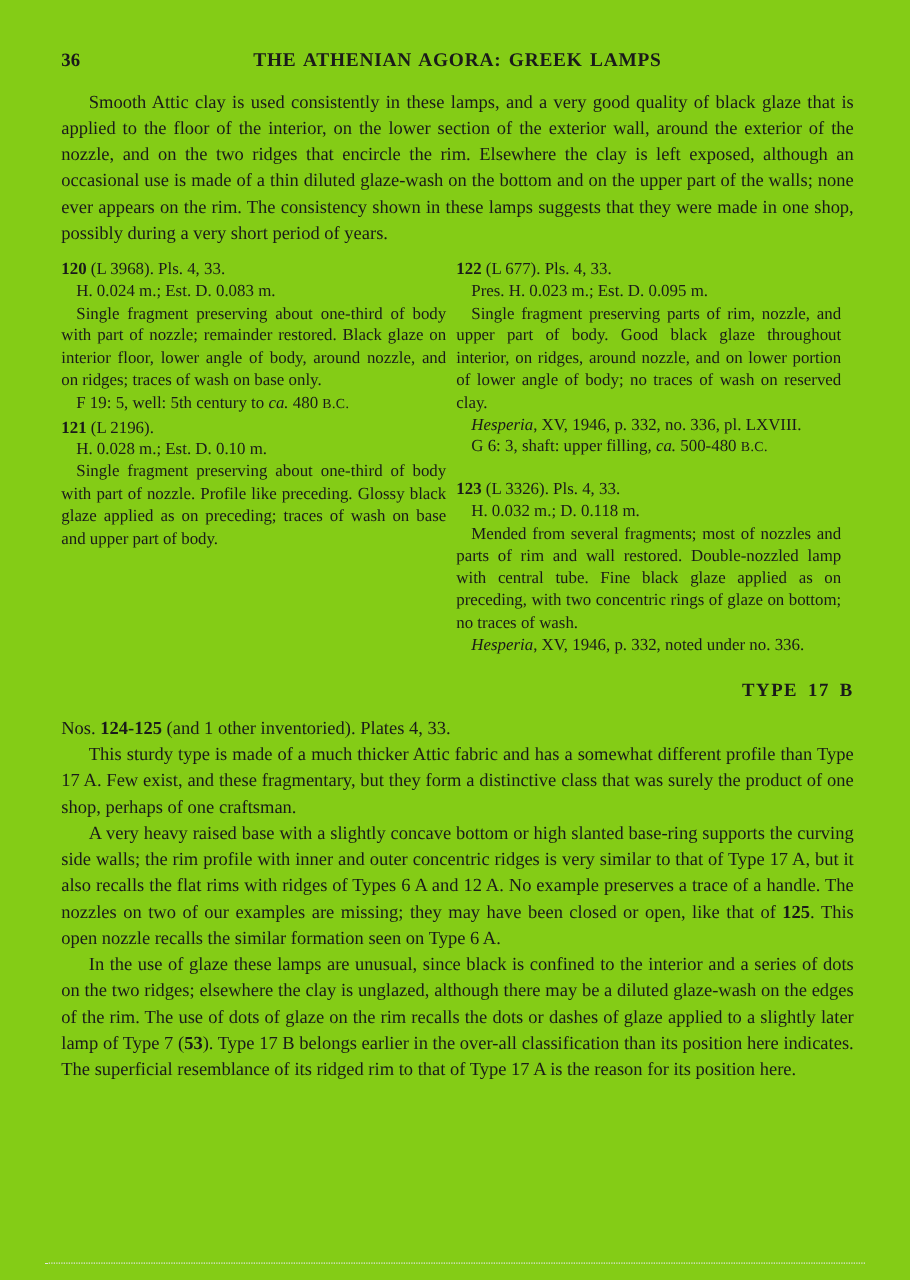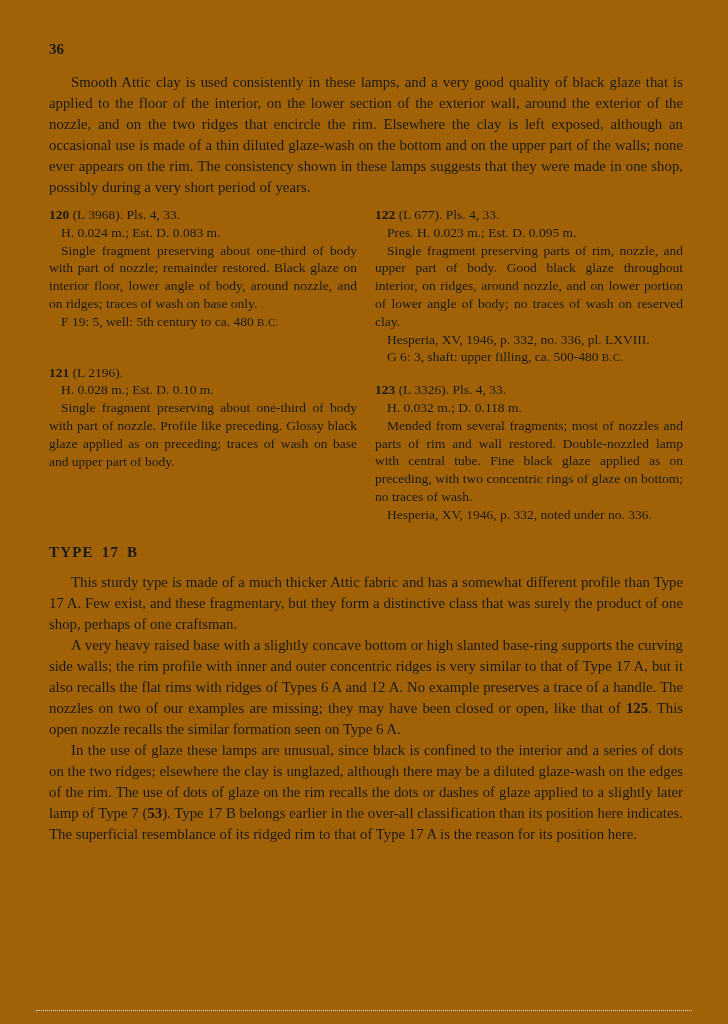--- a/index.html
+++ b/index.html
@@ -5,21 +5,21 @@
   html, body {
     margin: 0;
     padding: 0;
     background: #ffffff;
   }
   .page {
     position: relative;
     width: 728px;
     height: 1024px;
     box-sizing: border-box;
-    background: #a16207;
+    background: #84cc16;
     color: #1a1a1a;
     font-family: "Liberation Serif", "DejaVu Serif", serif;
     padding: 40px 45px 0 49px;
     overflow: hidden;
   }
   
   .header {
     position: relative;
     height: 20px;
     margin-bottom: 12px;
@@ -42,76 +42,77 @@
   .bodytext {
     font-size: 14.8px;
     line-height: 21px;
     text-align: justify;
   }
   .bodytext p { margin: 0; }
   .indent { text-indent: 22px; }
   
   .catalog {
     display: flex;
-    gap: 18px;
+    gap: 8px;
     margin-top: 8px;
     font-size: 13.5px;
     line-height: 17.8px;
   }
   .cat-col { width: 308px; }
   .entry p { margin: 0; }
   .e-head { margin: 0; }
   .e-dims { text-indent: 12px; margin-top: 2px; }
   .e-body {
     text-align: justify;
     text-indent: 12px;
     margin-top: 3px;
     hyphens: auto;
   }
   .e-ref { text-indent: 12px; margin-top: 1px; }
-  .gap-lg { margin-top: 32px; }
+  .gap-lg { }
   .gap-sm { margin-top: 14px; }
   
   .section-title {
-    text-align: left;
+    text-align: right;
     font-size: 15px;
     letter-spacing: 1.2px;
     word-spacing: 3px;
     margin: 20px 0 0 0;
     font-family: Liberation Serif, serif;
   }
   .section-subtitle {
     text-align: center;
     font-variant: small-caps;
     font-size: 15px;
     letter-spacing: 0.8px;
     word-spacing: 2px;
     margin: 11px 0 0 0;
   }
   .section-paras { margin-top: 11px; }
   
   .b { font-weight: bold; }
-  .i { }
+  .i { font-style: italic; }
   .sc { font-size: 0.82em; letter-spacing: 0.03em; }
   
   .bottom-rule {
     position: absolute;
     bottom: 13px;
     left: 36px;
     width: 656px;
     border-top: 1px dotted #e3e3e3;
   }
 </style>
 </head>
 <body>
 
 <div class="page">
 
   <div class="header">
     <span class="page-num">36</span>
+    <div class="running-title">THE ATHENIAN AGORA: GREEK LAMPS</div>
   </div>
 
   <div class="bodytext">
     <p class="indent">Smooth Attic clay is used consistently in these lamps, and a very good quality of black glaze that is applied to the floor of the interior, on the lower section of the exterior wall, around the exterior of the nozzle, and on the two ridges that encircle the rim. Elsewhere the clay is left exposed, although an occasional use is made of a thin diluted glaze-wash on the bottom and on the upper part of the walls; none ever appears on the rim. The consistency shown in these lamps suggests that they were made in one shop, possibly during a very short period of years.</p>
   </div>
 
   <div class="catalog">
     <div class="cat-col">
 
       <article class="entry">
@@ -144,19 +145,20 @@
         <p class="e-body">Mended from several fragments; most of nozzles and parts of rim and wall restored. Double-nozzled lamp with central tube. Fine black glaze applied as on preceding, with two concentric rings of glaze on bottom; no traces of wash.</p>
         <p class="e-ref"><span class="i">Hesperia</span><span>, XV, 1946, p. 332, noted under no. 336.</span></p>
       </article>
 
     </div>
   </div>
 
   <h2 class="section-title">TYPE 17 B</h2>
 
   <div class="bodytext section-paras">
+    <p><span>Nos. </span><span class="b">124-125</span><span> (and 1 other inventoried). Plates 4, 33.</span></p>
     <p class="indent">This sturdy type is made of a much thicker Attic fabric and has a somewhat different profile than Type 17 A. Few exist, and these fragmentary, but they form a distinctive class that was surely the product of one shop, perhaps of one craftsman.</p>
     <p class="indent"><span>A very heavy raised base with a slightly concave bottom or high slanted base-ring supports the curving side walls; the rim profile with inner and outer concentric ridges is very similar to that of Type 17 A, but it also recalls the flat rims with ridges of Types 6 A and 12 A. No example preserves a trace of a handle. The nozzles on two of our examples are missing; they may have been closed or open, like that of </span><span class="b">125</span><span>. This open nozzle recalls the similar formation seen on Type 6 A.</span></p>
     <p class="indent"><span>In the use of glaze these lamps are unusual, since black is confined to the interior and a series of dots on the two ridges; elsewhere the clay is unglazed, although there may be a diluted glaze-wash on the edges of the rim. The use of dots of glaze on the rim recalls the dots or dashes of glaze applied to a slightly later lamp of Type 7 (</span><span class="b">53</span><span>). Type 17 B belongs earlier in the over-all classification than its position here indicates. The superficial resemblance of its ridged rim to that of Type 17 A is the reason for its position here.</span></p>
   </div>
 
   <div class="bottom-rule"></div>
 </div>
 
 </body></html>

